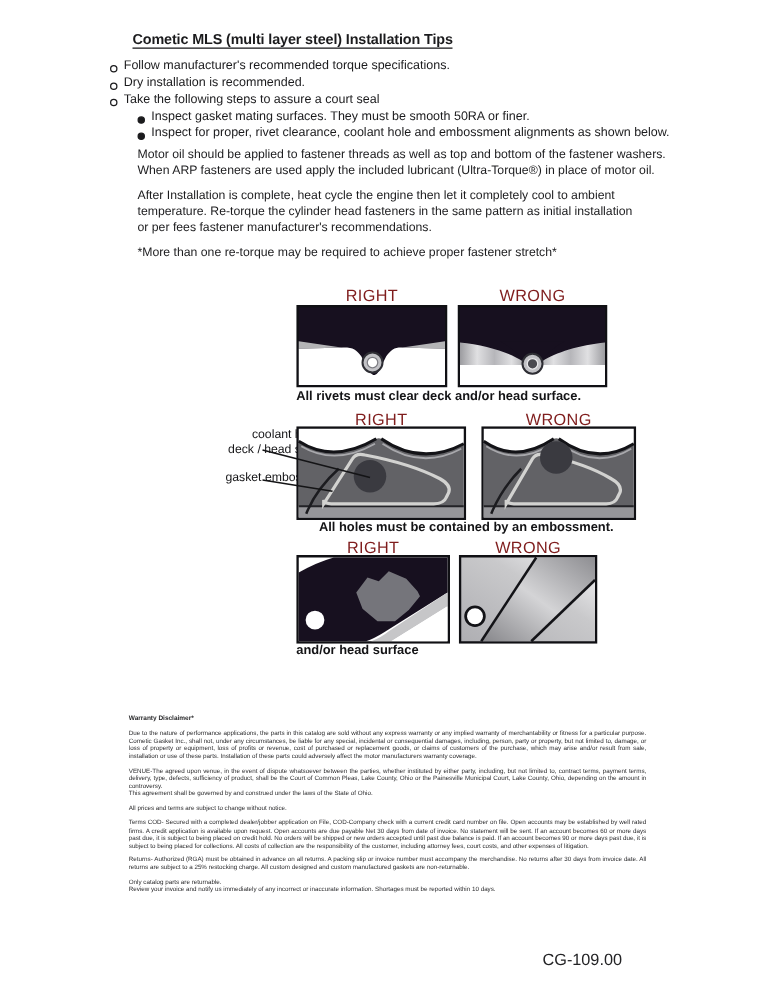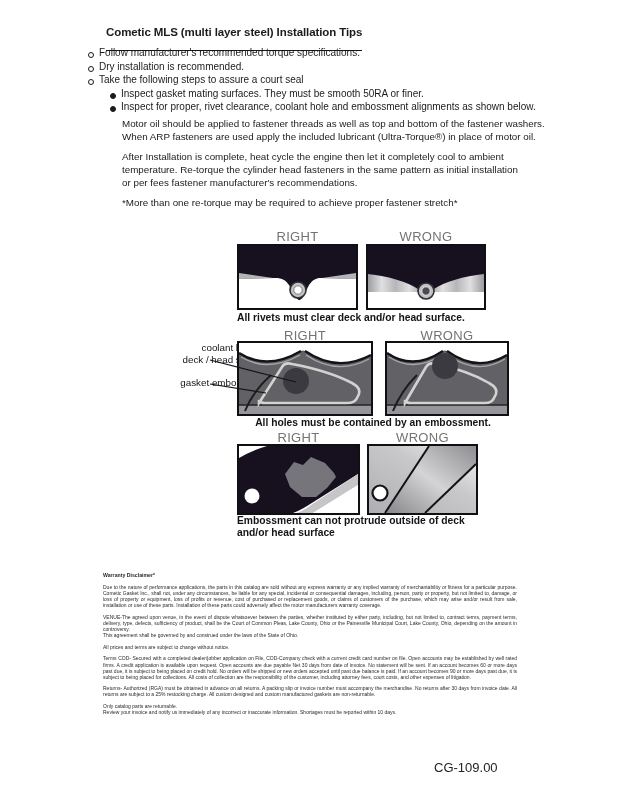--- a/index.html
+++ b/index.html
@@ -3,34 +3,34 @@
 <meta charset="utf-8">
 <style>
   html,body{margin:0;padding:0;background:#ffffff;}
   .page{
     position:relative;width:618px;height:800px;background:#ffffff;overflow:hidden;
     font-family:"Liberation Sans","DejaVu Sans",sans-serif;color:#1b1b1d;
   }
   .abs{position:absolute;}
   .page-title{
     left:106px;top:26px;font-size:11.5px;font-weight:bold;letter-spacing:-0.1px;
-    border-bottom:1.6px solid #151517;padding-bottom:12px;white-space:nowrap;
+    border-bottom:1.6px solid #151517;padding-bottom:0;white-space:nowrap;
   }
   .intro{left:88px;top:46px;font-size:10px;line-height:13.5px;width:470px;}
   .b-row{display:flex;align-items:center;}
   .b-row.sub{padding-left:22px;}
   .b-ico{flex:0 0 auto;width:4px;height:4px;border-radius:50%;margin:4.5px 5px 0 0;}
   .b-ico.open{border:1px solid #1b1b1d;}
   .b-ico.fill{background:#1b1b1d;border:1px solid #1b1b1d;}
   .b-txt{white-space:nowrap;}
   .diesel{left:106px;top:117px;font-size:9.8px;line-height:13px;width:470px;}
   .diesel .hd{font-size:12px;font-weight:bold;margin:0 0 6px 0;}
-  .diesel .para{margin:0 0 7px 16px;}
+  .diesel .para{margin:0 0 7px 4px;}
   .diesel .ln{white-space:nowrap;}
-  .dg-label{font-size:13px;letter-spacing:0.3px;text-align:center;color:#737373;}
+  .dg-label{font-size:13px;letter-spacing:0.3px;text-align:center;color:#7f1d1d;}
   .dg-caption{font-size:10.3px;font-weight:bold;color:#141416;white-space:nowrap;}
   .dg-caption.center{text-align:center;}
   .callout{font-size:9.8px;line-height:12px;text-align:right;color:#141416;}
   .disclaimer{left:103px;top:572px;width:414px;font-size:5px;line-height:6.1px;color:#2a2a2c;}
   .disclaimer .hd{font-weight:bold;font-size:5.2px;margin:0 0 6px 0;}
   .disclaimer p{margin:0 0 5.5px 0;text-align:justify;}
   .disclaimer p.tight{margin:0;}
   .disclaimer p.nojust{text-align:left;}
   .footer-code{left:389px;top:760px;font-size:13px;color:#232325;margin-left:45px;}
   svg{display:block;}
@@ -181,21 +181,20 @@
       </linearGradient>
     </defs>
     <rect x="1" y="1" width="109" height="69" fill="url(#g3w)" stroke="#101014" stroke-width="2"></rect>
     <polygon points="62,2 109,2 109,20 58,69 18,69" fill="url(#g3s)"></polygon>
     <line x1="62" y1="2" x2="18" y2="69" stroke="#131317" stroke-width="2"></line>
     <line x1="109" y1="20" x2="58" y2="69" stroke="#131317" stroke-width="2"></line>
     <circle cx="13" cy="49" r="7.5" fill="#ffffff" stroke="#131317" stroke-width="2.2"></circle>
   </svg>
 
   <div class="abs dg-caption" style="left:237px;top:515px;line-height:12px;">
-    <div>Embossment can not protrude outside of deck</div>
     <div>and/or head surface</div>
   </div>
 
   <div class="abs disclaimer">
     <div class="hd">Warranty Disclaimer*</div>
     <p>Due to the nature of performance applications, the parts in this catalog are sold without any express warranty or any implied warranty of merchantability or fitness for a particular purpose.  Cometic Gasket Inc., shall not, under any circumstances, be liable for any special, incidental or consequential damages, including, person, party or property, but not limited to, damage, or loss of property or equipment, loss of profits or revenue, cost of purchased or replacement goods, or claims of customers of the purchase, which may arise and/or result from sale, installation or use of these parts.  Installation of these parts could adversely affect the motor manufacturers warranty coverage.</p>
     <p class="tight">VENUE-The agreed upon venue, in the event of dispute whatsoever between the parties, whether instituted by either party, including, but not limited to, contract terms, payment terms, delivery, type, defects, sufficiency of product, shall be the Court of Common Pleas, Lake County, Ohio or the Painesville Municipal Court, Lake County, Ohio, depending on the amount in controversy.</p>
     <p class="nojust">This agreement shall be governed by and construed under the laws of the State of Ohio.</p>
     <p class="nojust">All prices and terms are subject to change without notice.</p>
     <p>Terms COD- Secured with a completed dealer/jobber application on File, COD-Company check with a current credit card number on file.  Open accounts may be established by well rated firms.  A credit application is available upon request.  Open accounts are due payable Net 30 days from date of invoice.  No statement will be sent.  If an account becomes 60 or more days past due, it is subject to being placed on credit hold.  No orders will be shipped or new orders accepted until past due balance is paid.  If an account becomes 90 or more days past due, it is subject to being placed for collections.  All costs of collection are the responsibility of the customer, including attorney fees, court costs, and other expenses of litigation.</p>

